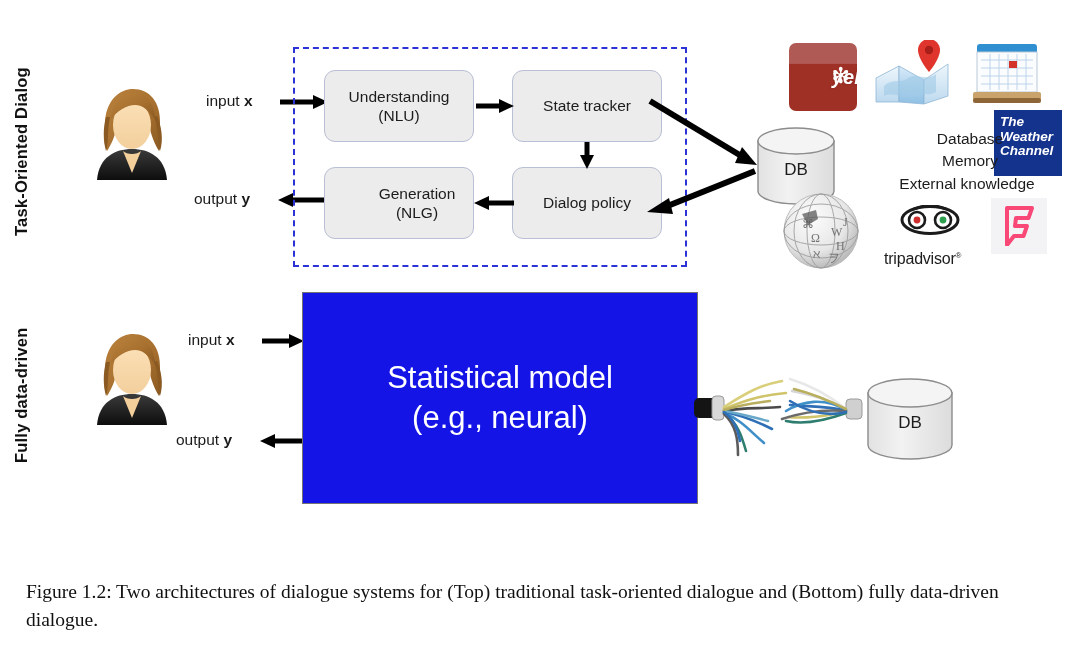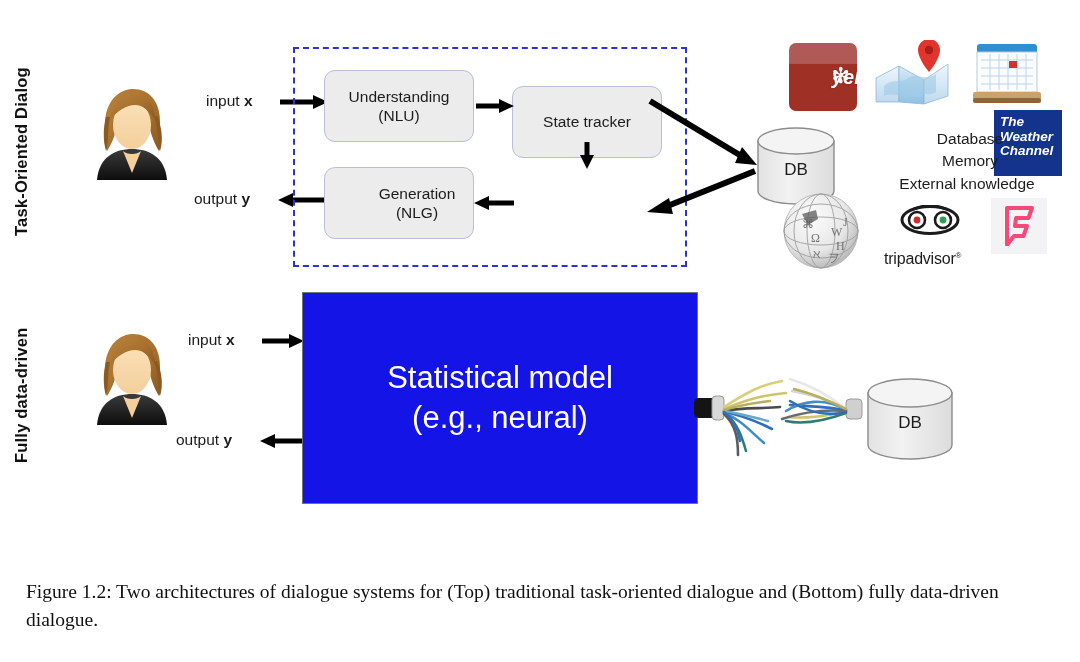--- a/index.html
+++ b/index.html
@@ -167,26 +167,31 @@
 
   <div class="abs dashbox" style="left:293px;top:47px;width:394px;height:220px;"></div>
 
   <div class="abs gbox" style="left:324px;top:70px;width:150px;height:72px;">
     <div>
       <div>Understanding</div>
       <div>(NLU)</div>
     </div>
   </div>
 
-  <div class="abs gbox" style="left:512px;top:86px;width:150px;height:72px;">
+  <div class="abs gbox" style="left:512px;top:70px;width:150px;height:72px;">
     <div>
       <div>State tracker</div>
     </div>
   </div>
 
+  <div class="abs gbox" style="left:512px;top:167px;width:150px;height:72px;">
+    <div>
+      <div>Dialog policy</div>
+    </div>
+  </div>
 
   <div class="abs gbox" style="left:324px;top:167px;width:150px;height:72px;padding-left:36px;">
     <div>
       <div>Generation</div>
       <div>(NLG)</div>
     </div>
   </div>
 
   <svg class="abs" style="left:476px;top:98px;" width="38" height="16" viewBox="0 0 38 16">
     <line x1="0" y1="8" x2="26" y2="8" stroke="#000" stroke-width="5"></line>

